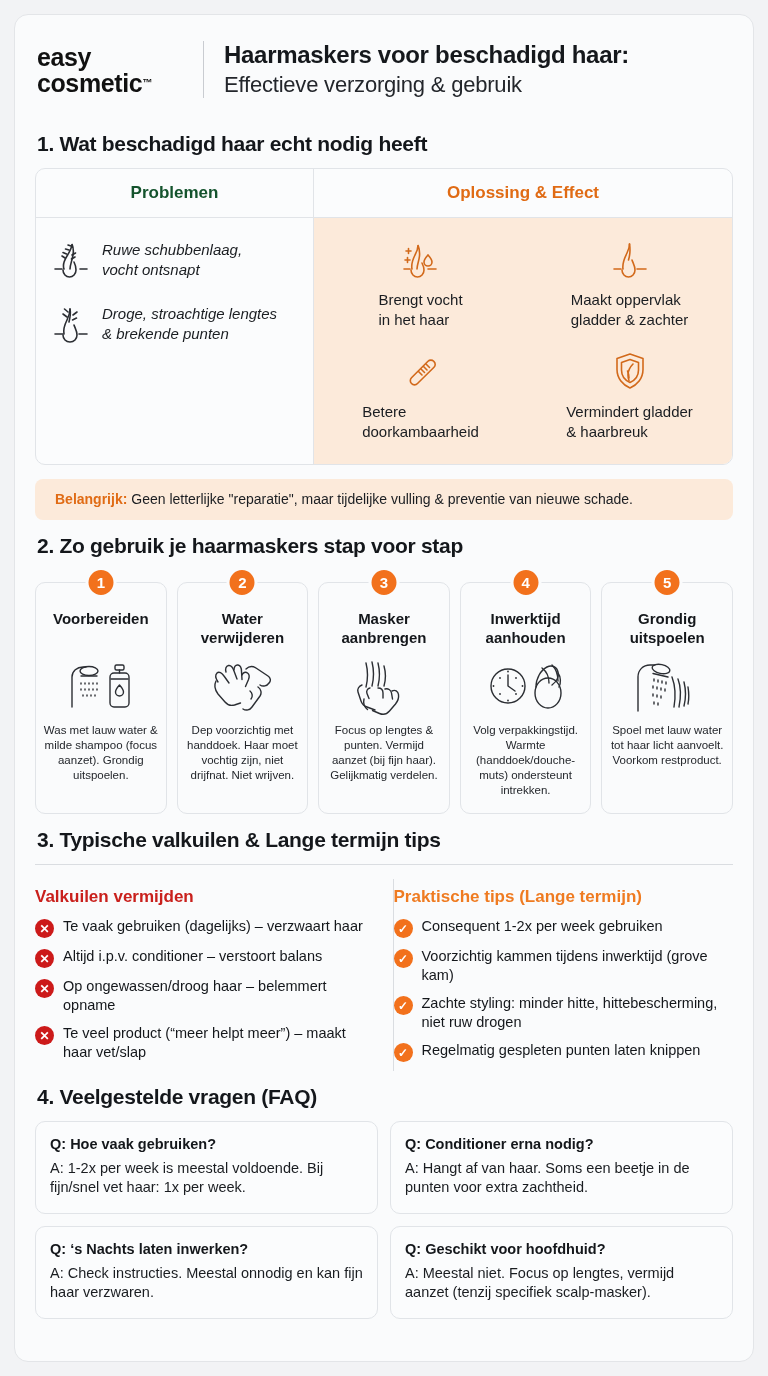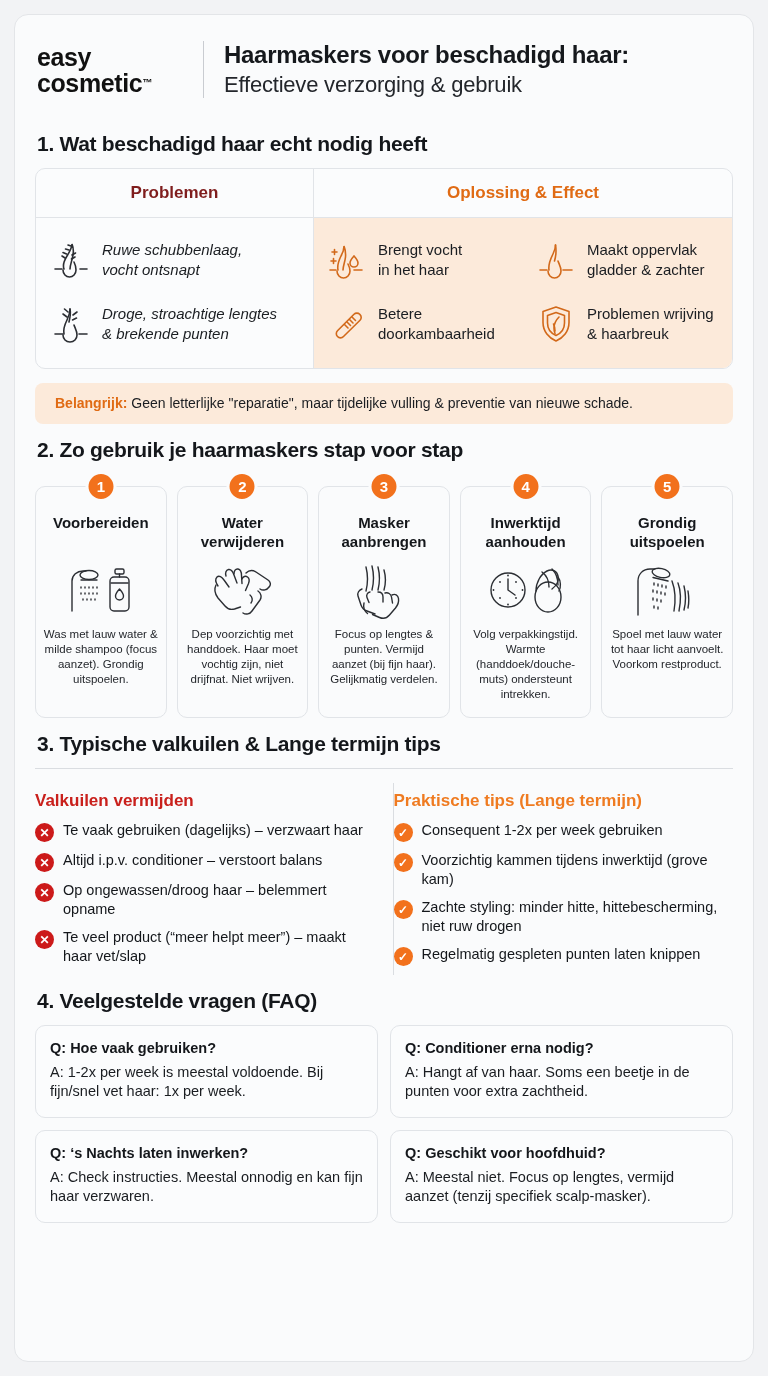--- a/index.html
+++ b/index.html
@@ -32,28 +32,28 @@
   .hdr-titles { flex: 1; }
   .hdr-t1 { font-size: 24px; font-weight: 800; color: #15181c; line-height: 31px; letter-spacing: -0.3px; }
   .hdr-t2 { font-size: 22px; font-weight: 400; color: #23262b; line-height: 30px; letter-spacing: -0.2px; }
 
   
   .sec-h { font-size: 21px; font-weight: 800; color: #14171b; letter-spacing: -0.3px; margin: 14px 0 12px 2px; }
 
   
   .tbl { border: 1px solid #e1e4e8; border-radius: 10px; overflow: hidden; background: #fbfcfd; }
   .tbl-head { display: flex; border-bottom: 1px solid #e1e4e8; }
-  .tbl-head .c1 { flex: 0 0 278px; text-align: center; padding: 14px 0; font-size: 17px; font-weight: 700; color: #7f1d1d; border-right: 1px solid #e1e4e8; }
+  .tbl-head .c1 { flex: 0 0 278px; text-align: center; padding: 14px 0; font-size: 17px; font-weight: 700; color: #14532d; border-right: 1px solid #e1e4e8; }
   .tbl-head .c2 { flex: 1; text-align: center; padding: 14px 0; font-size: 17px; font-weight: 700; color: #e06b14; }
   .tbl-body { display: flex; }
   .tbl-body .c1 { flex: 0 0 278px; border-right: 1px solid #e1e4e8; padding: 10px 0 12px 0; }
   .tbl-body .c2 { flex: 1; background: #fceada; padding: 10px 0 12px 0; display: flex; flex-wrap: wrap; }
   .cell { display: flex; align-items: center; gap: 10px; padding: 10px 8px 10px 14px; }
   .tbl-body .c1 .cell { width: 100%; font-style: italic; }
-  .tbl-body .c2 .cell { width: 50%; padding-left: 12px; }
+  .tbl-body .c2 .cell { width: 50%; padding-left: 12px; flex-direction: column; }
   .cell-ico { flex: 0 0 42px; height: 44px; display: flex; align-items: center; justify-content: center; }
   .cell-txt { font-size: 15px; line-height: 20px; color: #1a1d21; }
 
   
   .note { margin-top: 14px; background: #fceada; border-radius: 8px; padding: 11px 20px; font-size: 14px; color: #1a1d21; line-height: 19px; }
   .note b { color: #e06b14; font-weight: 800; }
 
   
   .steps { display: flex; gap: 10px; margin-top: 24px; }
   .step { flex: 1; position: relative; background: #fafbfc; border: 1px solid #e1e4e8; border-radius: 10px; padding: 26px 7px 12px 7px; text-align: center; min-height: 232px; }
@@ -205,21 +205,21 @@
             <svg width="40" height="42" viewBox="0 0 40 42">
                 <g fill="none" stroke="#d2691a" stroke-width="1.6" stroke-linecap="round" stroke-linejoin="round">
                   <path d="M20 4l13 4.5v11c0 9-6 15.5-13 18.5-7-3-13-9.5-13-18.5v-11z"></path>
                   <path d="M20 9.5l8.5 3v7.5c0 6-4 10.5-8.5 12.5-4.5-2-8.5-6.5-8.5-12.5V12.5z"></path>
                   <path d="M23 14c-3 3-5 7-5 11 0 2 .4 4 1 5.5"></path>
                   <path d="M17.5 21c1 2 1.6 4.5 1.5 7"></path>
                 </g>
               </svg>
           </div>
           <div class="cell-txt">
-            <span>Problemen wrijving</span><br>
+            <span>Vermindert gladder</span><br>
             <span>&amp; haarbreuk</span>
           </div>
         </div>
       </div>
     </div>
   </div>
 
   <div class="note">
     <b>Belangrijk:</b>
     <span>Geen letterlijke "reparatie", maar tijdelijke vulling &amp; preventie van nieuwe schade.</span>

